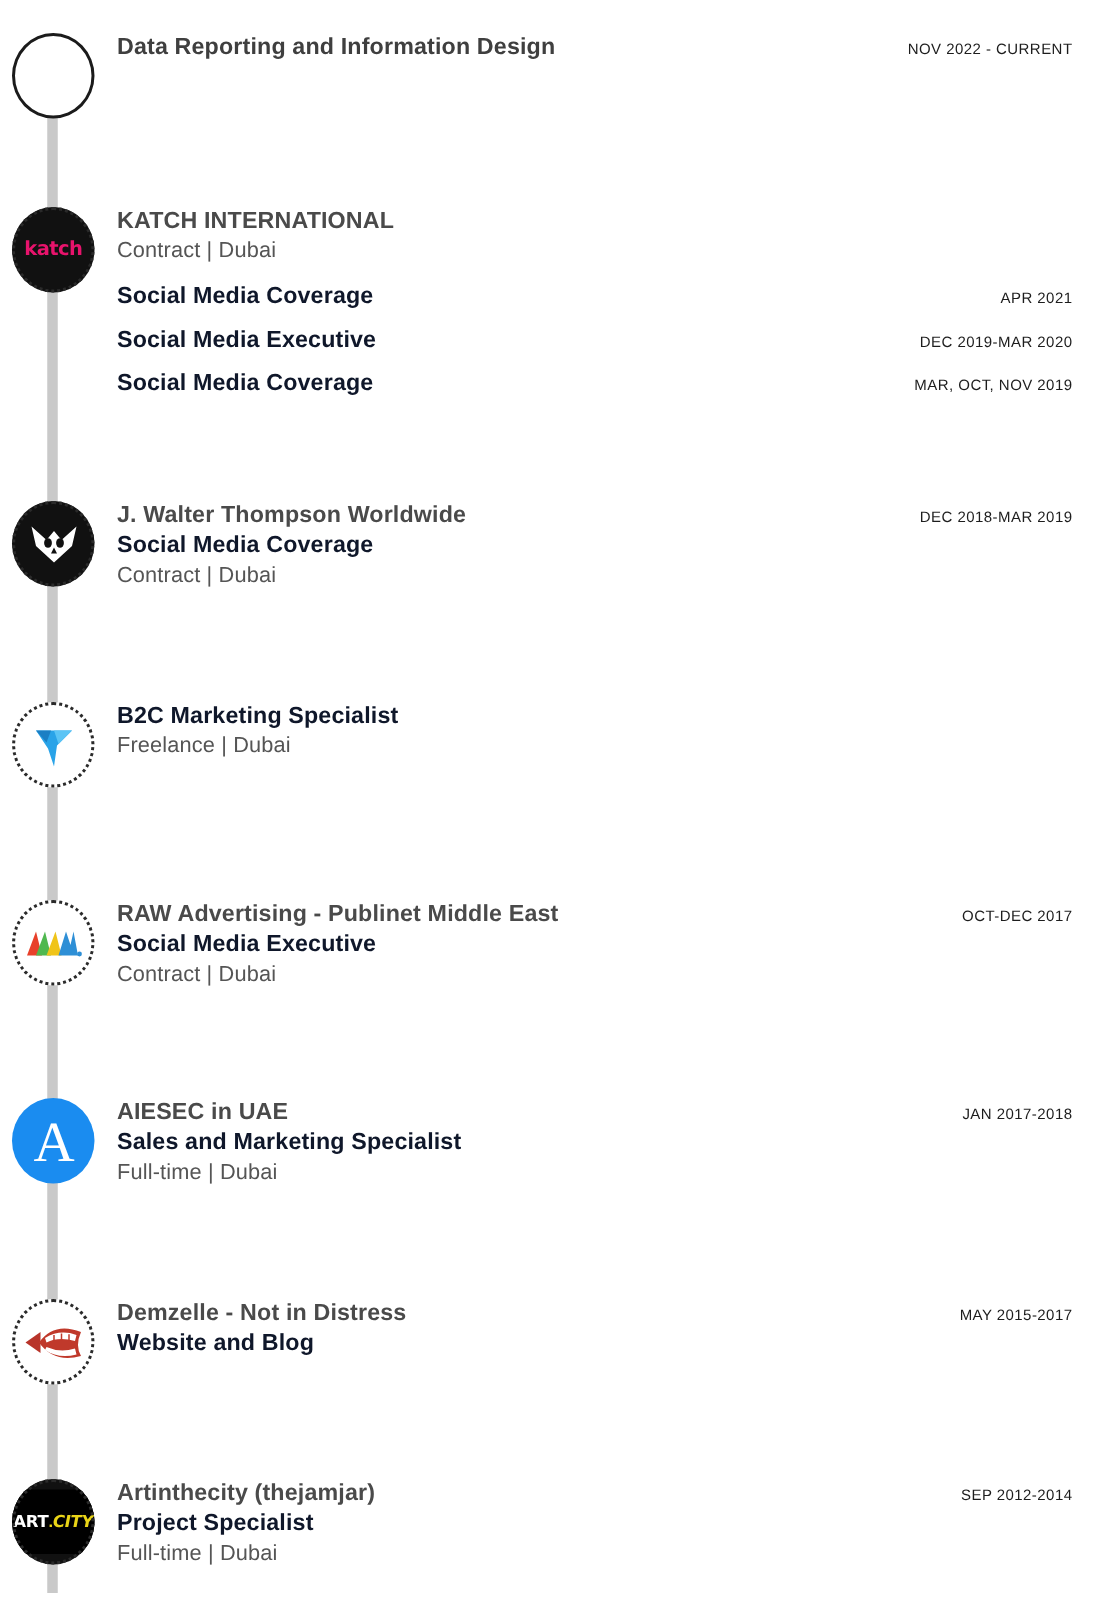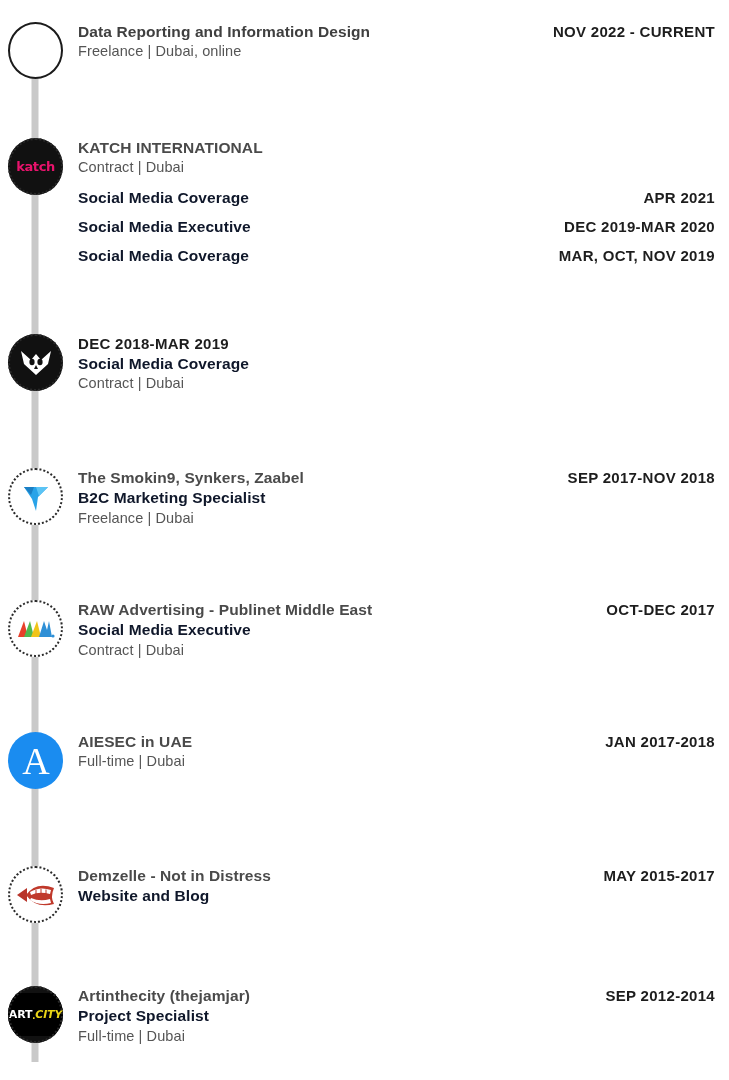--- a/index.html
+++ b/index.html
@@ -89,22 +89,22 @@
     color:#0f172a;
     letter-spacing:.1px;
   }
   .meta{
     font-size:14.5px;
     font-weight:400;
     color:#555555;
     letter-spacing:.1px;
   }
   .date{
-    font-size:15px;
-    font-weight:700;
+    font-size:10px;
+    font-weight:400;
     color:#1d1d1d;
     letter-spacing:.3px;
     white-space:nowrap;
     text-align:right;
   }
   
   .katch-txt{
     color:#e8136c;
     font-size:13px;
     font-weight:700;
@@ -128,23 +128,20 @@
 
   <div class="rail"></div>
 
   <div class="entry" style="top:22px;">
     <div class="marker hollow" style="top:0;"></div>
     <div class="body">
       <div class="row">
         <span class="org">Data Reporting and Information Design</span>
         <span class="date">NOV 2022 - CURRENT</span>
       </div>
-      <div class="row">
-        <span class="meta">Freelance | Dubai, online</span>
-      </div>
     </div>
   </div>
 
   <div class="entry" style="top:138px;">
     <div class="marker ring-dark" style="top:0;">
       <span class="katch-txt">katch</span>
     </div>
     <div class="dots" style="top:0;"></div>
     <div class="body">
       <div class="row">
@@ -173,20 +170,21 @@
       <svg width="34" height="30" viewBox="0 0 34 30" aria-hidden="true">
         <path d="M2 3 L12 12 L17 6 L22 12 L32 3 L29 16 L17 27 L5 16 Z" fill="#ffffff"></path>
         <ellipse cx="13" cy="14" rx="2.6" ry="3.2" fill="#111"></ellipse>
         <ellipse cx="21" cy="14" rx="2.6" ry="3.2" fill="#111"></ellipse>
         <path d="M17 17 L15 21 L19 21 Z" fill="#111"></path>
       </svg>
     </div>
     <div class="dots" style="top:0;"></div>
     <div class="body">
       <div class="row">
+        <span class="org light">J. Walter Thompson Worldwide</span>
         <span class="date">DEC 2018-MAR 2019</span>
       </div>
       <div class="row">
         <span class="role">Social Media Coverage</span>
       </div>
       <div class="row">
         <span class="meta">Contract | Dubai</span>
       </div>
     </div>
   </div>
@@ -194,24 +192,20 @@
   <div class="entry" style="top:468px;">
     <div class="marker ring-white smk" style="top:0;">
       <svg width="32" height="32" viewBox="0 0 32 32" aria-hidden="true">
         <path d="M4 6 L28 6 L18 16 L16 30 L12 18 Z" fill="#29a3e8"></path>
         <path d="M16 6 L28 6 L19 15 Z" fill="#5bc4f5"></path>
         <path d="M4 6 L14 6 L11 14 Z" fill="#1b7fc4"></path>
       </svg>
     </div>
     <div class="dots" style="top:0;"></div>
     <div class="body">
-      <div class="row">
-        <span class="org light">The Smokin9, Synkers, Zaabel</span>
-        <span class="date">SEP 2017-NOV 2018</span>
-      </div>
       <div class="row">
         <span class="role">B2C Marketing Specialist</span>
       </div>
       <div class="row">
         <span class="meta">Freelance | Dubai</span>
       </div>
     </div>
   </div>
 
   <div class="entry" style="top:600px;">
@@ -244,20 +238,23 @@
       <svg width="40" height="42" viewBox="0 0 40 42" aria-hidden="true">
         <text x="20" y="34" text-anchor="middle" font-family="Liberation Serif, serif" font-size="38" fill="#ffffff">A</text>
       </svg>
     </div>
     <div class="body">
       <div class="row">
         <span class="org light">AIESEC in UAE</span>
         <span class="date">JAN 2017-2018</span>
       </div>
       <div class="row">
+        <span class="role">Sales and Marketing Specialist</span>
+      </div>
+      <div class="row">
         <span class="meta">Full-time | Dubai</span>
       </div>
     </div>
   </div>
 
   <div class="entry" style="top:866px;">
     <div class="marker ring-white dem" style="top:0;">
       <svg width="44" height="32" viewBox="0 0 44 32" aria-hidden="true">
         <path d="M3 16 L13 9 L13 23 Z" fill="#b8342a"></path>
         <path d="M12 16 Q22 2 40 9 Q36 18 40 25 Q22 30 12 16 Z" fill="#c0392b"></path>

